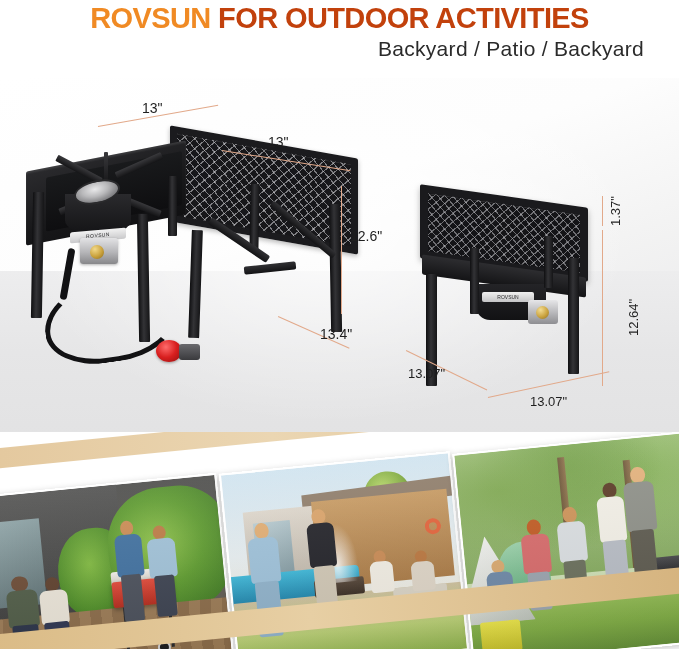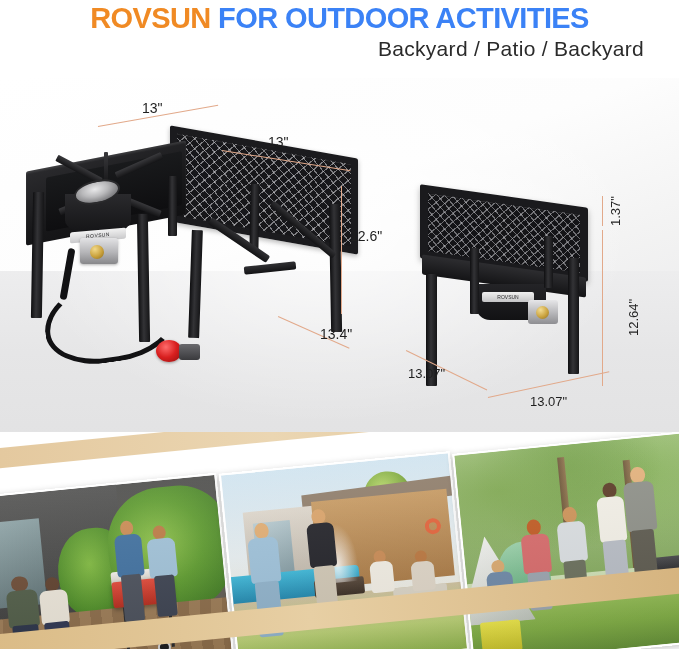--- a/index.html
+++ b/index.html
@@ -14,21 +14,21 @@
 
   
   .header { position:absolute; left:0; top:0; width:679px; height:78px; }
   .title-row {
     position:absolute; left:0; top:2px; width:679px;
     text-align:center;
     font-size:29px; font-weight:bold; letter-spacing:-0.6px;
     white-space:nowrap;
   }
   .title-orange { color:#F08A24; }
-  .title-black  { color:#3b82f6;text-align:center; }
+  .title-black  { color:#c2410c;text-align:center; }
   .subtitle {
     position:absolute; right:35px; top:37px;
     font-size:21px; color:#2b2b2b; letter-spacing:0.3px;
     font-weight:normal; white-space:nowrap;
   }
 
   
   .stage {
     position:absolute; left:0; top:78px; width:679px; height:372px;
     background:

